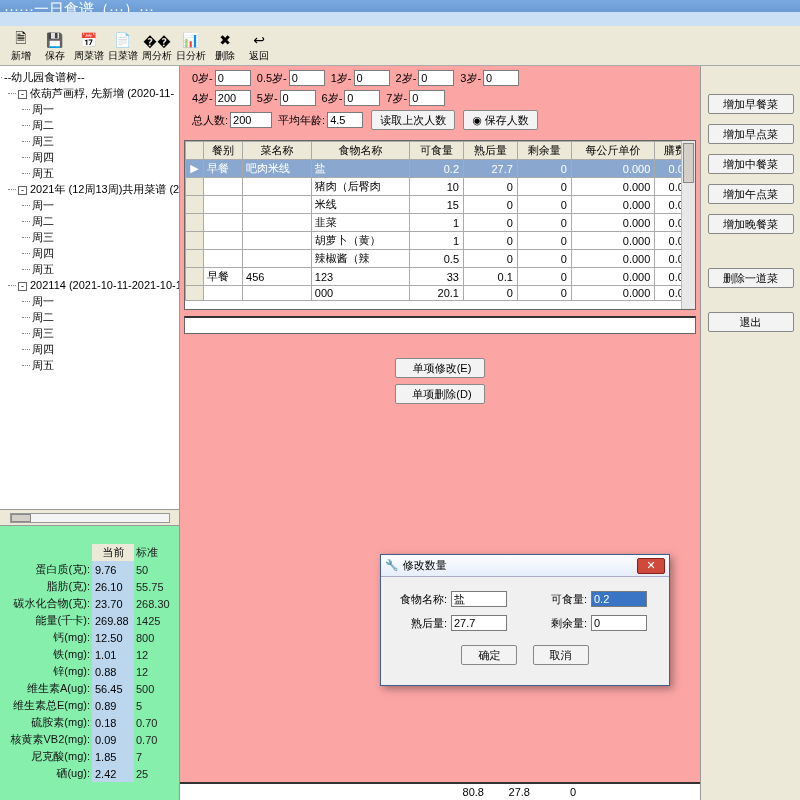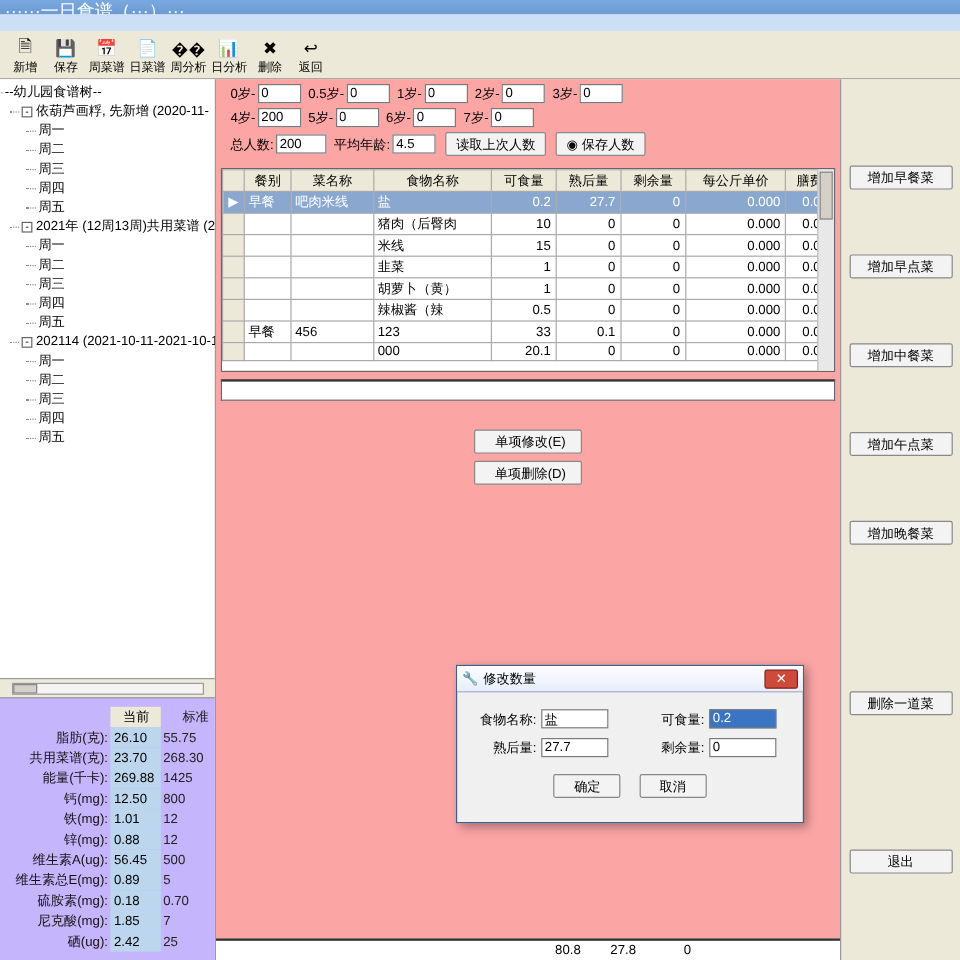--- a/index.html
+++ b/index.html
@@ -89,23 +89,23 @@
 }
 .treefoot {
   height: 16px; border-top: 1px solid #999; background: #ece9d8;
   display: flex; align-items: center; justify-content: center;
 }
 .treefoot .track { width: 160px; height: 10px; border:1px solid #999; background:#f4f4f4; position:relative;}
 .treefoot .thumb { width:20px; height:8px; background:#d4d0c8; border:1px solid #888; position:absolute; left:0;}
 
 
 .nutri {
-  background: #c4b5fd;
+  background: #86efac;
   border-top: 1px solid #999;
-  padding: 7px 3px;
+  padding: 18px 3px;
 }
 .nutri table { width: 100%; border-collapse: collapse; font-size: 11px;}
 .nutri td { padding: 1px 2px; height: 16px; }
 .nutri .val { background: #bcd6ee; text-align: left; width: 42px; padding-left:3px; }
 .nutri .std { width: 42px; color:#222; }
 .nutri .lbl { text-align:right; color:#111; white-space:nowrap; }
 
 
 .center {
   flex: 1;
@@ -179,21 +179,21 @@
   align-items:center;
 }
 .centerfoot span { display:inline-block; text-align:right; padding:0 4px;}
 
 
 .rightcol {
   width: 100px;
   background: #ece9d8;
   border-left: 1px solid #999;
   padding: 8px 20px;
-  display:flex; flex-direction:column; align-items:center;gap:44px;
+  display:flex; flex-direction:column; align-items:center;
 }
 .rightcol .btn { width: 86px; margin-bottom: 10px;}
 
 
 .dialog {
   position: absolute;
   left: 200px; top: 488px;
   width: 290px;
   background: #f0f0f0;
   border: 1px solid #3b5e8c;
@@ -299,29 +299,34 @@
       <div class="track">
           <div class="thumb"></div>
         </div>
     </div>
     <div class="nutri">
       <table id="nutri-tbl">
           <tbody>
             <tr>
               <td></td>
               <td class="val" style="background:#ece9d8;text-align:center">当前</td>
-              <td class="std" style="text-align:right">标准</td>
+              <td class="std" style="text-align:left">标准</td>
+            </tr>
+            <tr>
+              <td class="lbl">蛋白质(克):</td>
+              <td class="val">9.76</td>
+              <td class="std">50</td>
             </tr>
             <tr>
               <td class="lbl">脂肪(克):</td>
               <td class="val">26.10</td>
               <td class="std">55.75</td>
             </tr>
             <tr>
-              <td class="lbl">共用菜谱(克):</td>
+              <td class="lbl">碳水化合物(克):</td>
               <td class="val">23.70</td>
               <td class="std">268.30</td>
             </tr>
             <tr>
               <td class="lbl">能量(千卡):</td>
               <td class="val">269.88</td>
               <td class="std">1425</td>
             </tr>
             <tr>
               <td class="lbl">钙(mg):</td>
@@ -344,20 +349,25 @@
               <td class="std">500</td>
             </tr>
             <tr>
               <td class="lbl">维生素总E(mg):</td>
               <td class="val">0.89</td>
               <td class="std">5</td>
             </tr>
             <tr>
               <td class="lbl">硫胺素(mg):</td>
               <td class="val">0.18</td>
+              <td class="std">0.70</td>
+            </tr>
+            <tr>
+              <td class="lbl">核黄素VB2(mg):</td>
+              <td class="val">0.09</td>
               <td class="std">0.70</td>
             </tr>
             <tr>
               <td class="lbl">尼克酸(mg):</td>
               <td class="val">1.85</td>
               <td class="std">7</td>
             </tr>
             <tr>
               <td class="lbl">硒(ug):</td>
               <td class="val">2.42</td>

